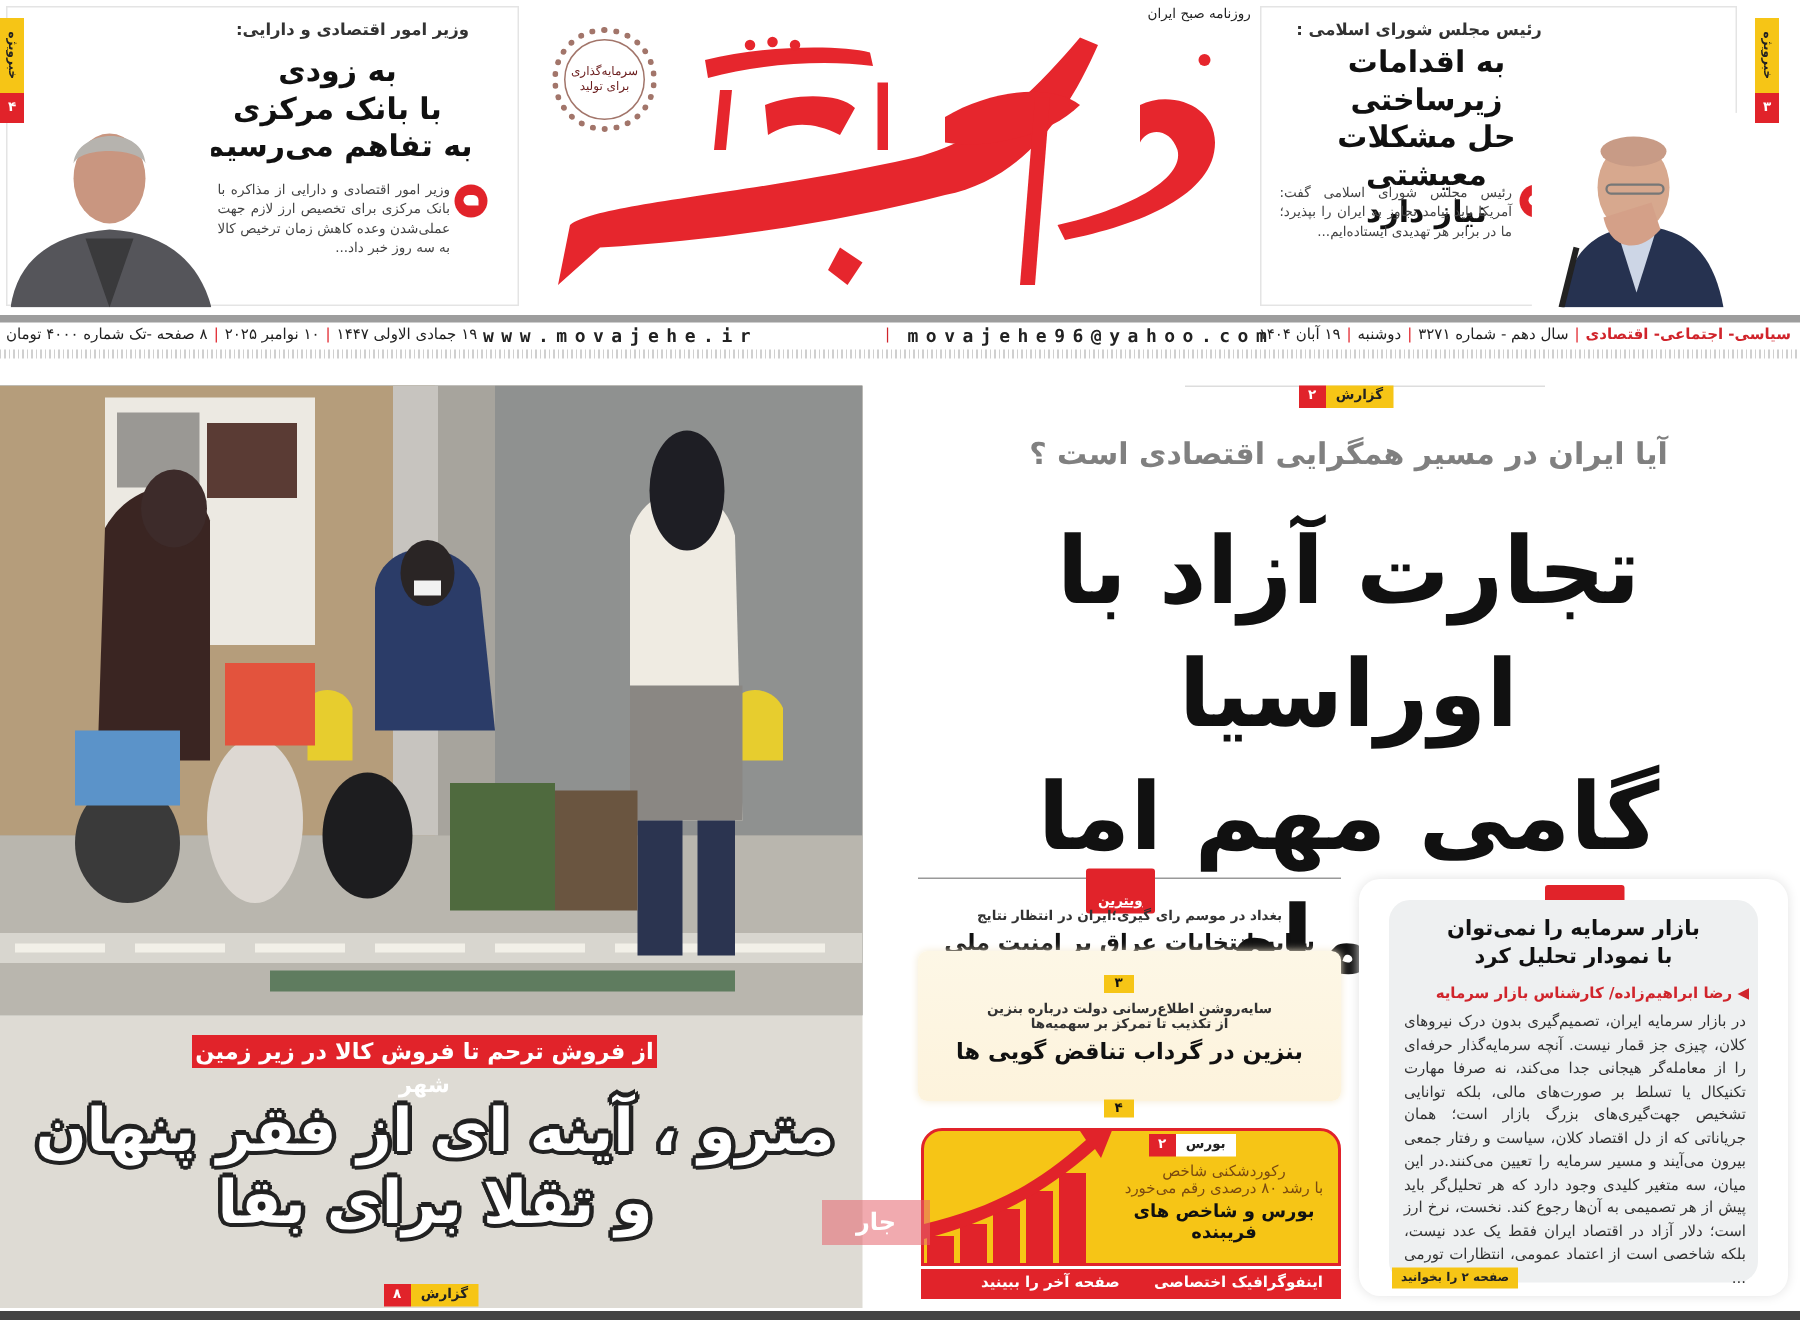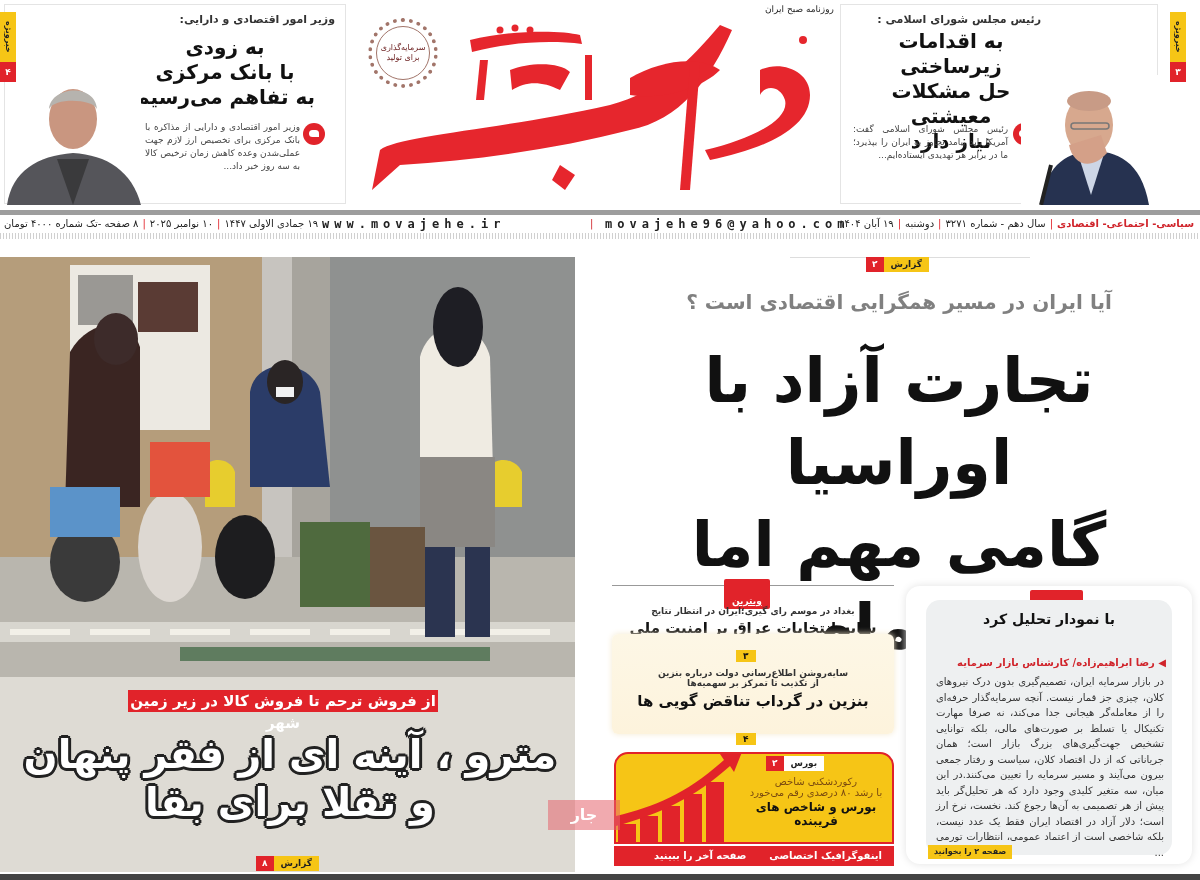--- a/index.html
+++ b/index.html
@@ -5,21 +5,21 @@
   * { box-sizing: border-box; margin: 0; padding: 0; }
   html, body { width: 1200px; height: 880px; overflow: hidden; background: #fff; }
   body { font-family: "DejaVu Sans", sans-serif; color: #111; position: relative; direction: rtl; }
 
   .abs { position: absolute; }
 
   
   .hdr-box { position: absolute; top: 4px; height: 200px; background: #fff; border: 1px solid #e4e4e4; }
   .hdr-right { left: 840px; width: 318px; }
   .hdr-left { left: 4px; width: 342px; }
-  .kicker { font-size: 11px; color: #333; font-weight: bold; text-align: right; }
+  .kicker { font-size: 11px; color: #333; font-weight: bold; text-align: center; }
   .hdr-title { font-size: 20px; font-weight: bold; line-height: 25px; text-align: center; color: #111; }
   .hdr-body { font-size: 9px; line-height: 13px; color: #444; text-align: justify; }
   .logo-badge { width: 22px; height: 22px; border-radius: 50%; background: #e1232a; position: absolute; }
   .logo-badge::after { content: ""; position: absolute; left: 6px; top: 7px; width: 10px; height: 7px; border-radius: 4px 4px 0 4px; background: #fff; }
 
   .side-tag { position: absolute; width: 16px; height: 70px; }
   .side-tag .y { background: #f6c516; height: 50px; font-size: 8px; writing-mode: vertical-rl; text-align: center; color: #222; font-weight: bold; line-height: 16px; }
   .side-tag .r { background: #e1232a; height: 20px; color: #fff; font-size: 9px; text-align: center; line-height: 20px; font-weight: bold; }
 
   .portrait { position: absolute; overflow: hidden; }
@@ -273,20 +273,21 @@
   <span class="abs" style="right:12px;top:0;">اینفوگرافیک اختصاصی</span>
   <span class="abs" style="left:40px;top:0;">صفحه آخر را ببینید</span>
 </div>
 
 <div class="note-outer"></div>
 <div class="tag" style="left:1030px;top:590px;">
   <span class="tag-red">یادداشت</span>
 </div>
 <div class="note">
   <div class="abs" style="left:0;top:10px;width:246px;">
+    <div class="note-title">بازار سرمایه را نمی‌توان</div>
     <div class="note-title">با نمودار تحلیل کرد</div>
   </div>
   <div class="abs note-author" style="right:6px;top:57px;">◀ <span>رضا ابراهیم‌زاده/ کارشناس بازار سرمایه</span></div>
   <div class="abs note-body" style="left:10px;top:74px;width:228px;">در بازار سرمایه ایران، تصمیم‌گیری بدون درک نیروهای کلان، چیزی جز قمار نیست. آنچه سرمایه‌گذار حرفه‌ای را از معامله‌گر هیجانی جدا می‌کند، نه صرفا مهارت تکنیکال یا تسلط بر صورت‌های مالی، بلکه توانایی تشخیص جهت‌گیری‌های بزرگ بازار است؛ همان جریاناتی که از دل اقتصاد کلان، سیاست و رفتار جمعی بیرون می‌آیند و مسیر سرمایه را تعیین می‌کنند.در این میان، سه متغیر کلیدی وجود دارد که هر تحلیل‌گر باید پیش از هر تصمیمی به آن‌ها رجوع کند. نخست، نرخ ارز است؛ دلار آزاد در اقتصاد ایران فقط یک عدد نیست، بلکه شاخصی است از اعتماد عمومی، انتظارات تورمی ...</div>
 </div>
 <div class="read-more" style="left:928px;top:845px;">صفحه ۲ را بخوانید</div>
 
 <div class="watermark">جار</div>
 <div class="bottom-line"></div>
 

